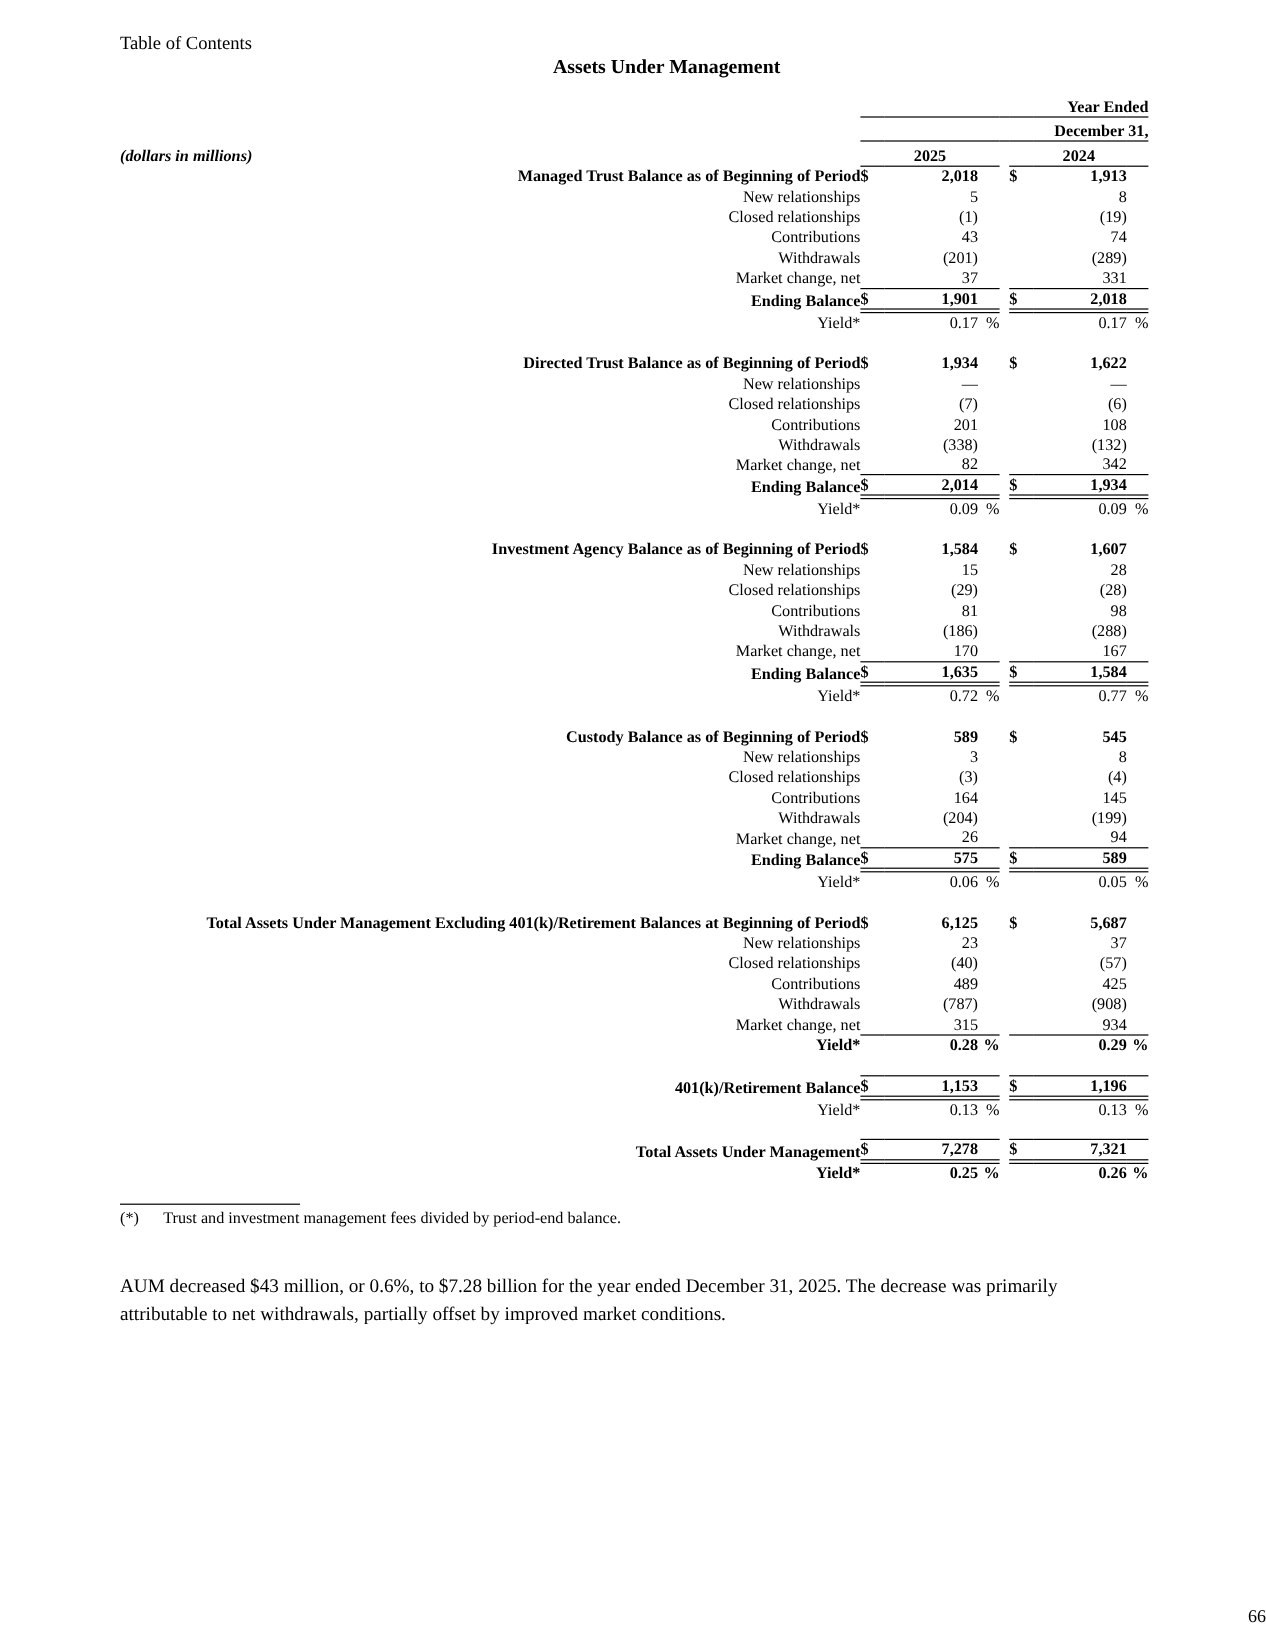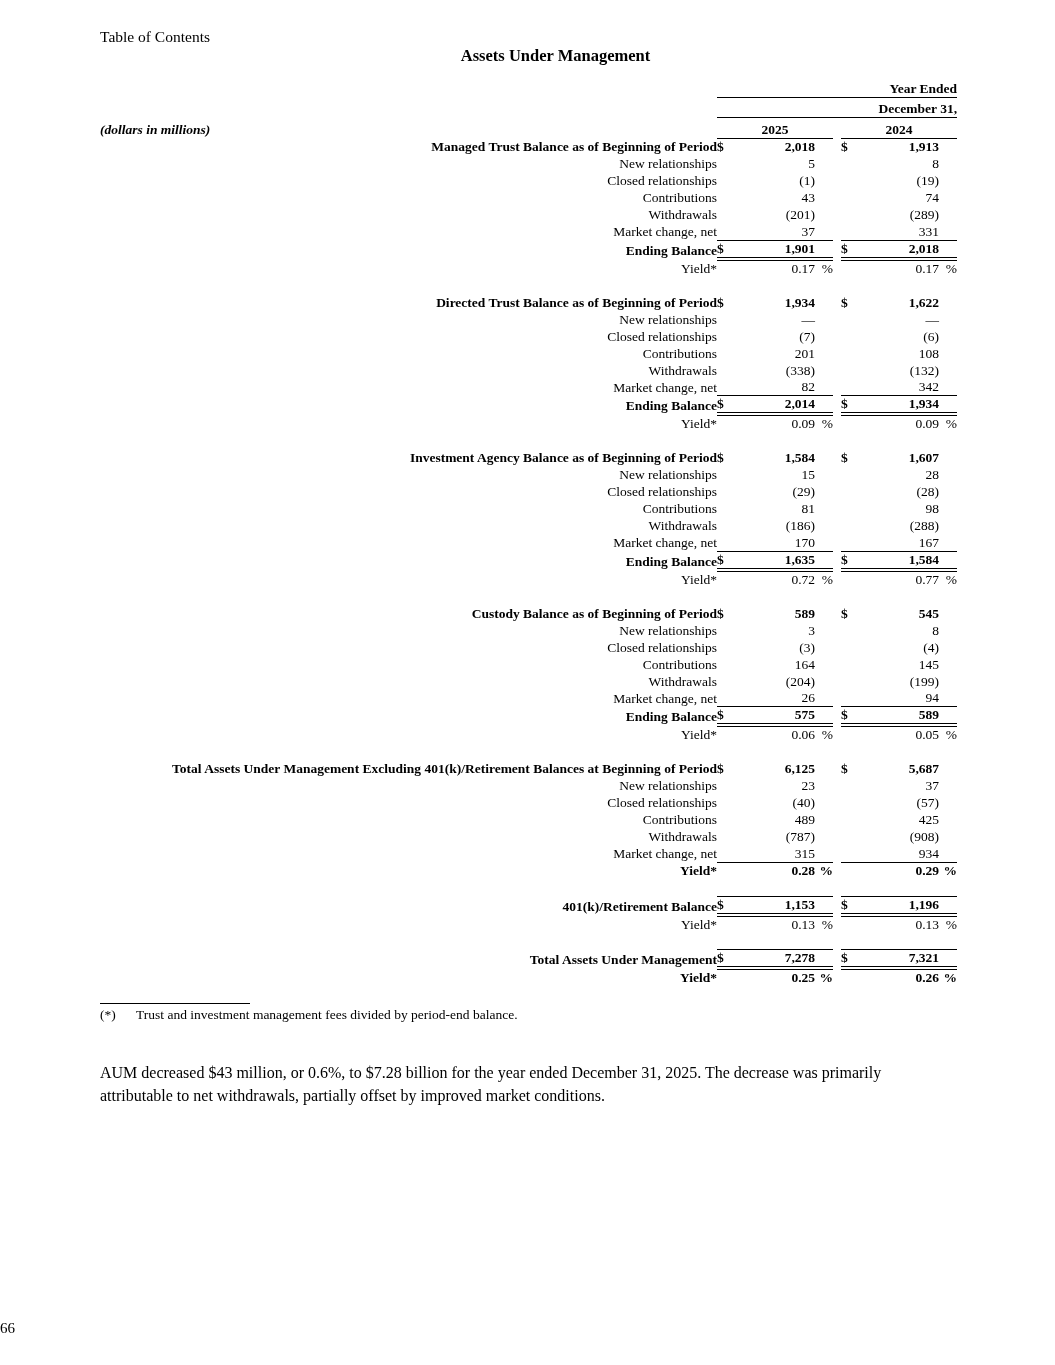--- a/index.html
+++ b/index.html
@@ -78,22 +78,22 @@
   .body-paragraph {
     margin-top: 38px;
     font-size: 16px;
     line-height: 23px;
     width: 857px;
   }
 
   .page-number {
     position: absolute;
     left: 0; right: 0;
-    bottom: 28px;
-    text-align: left;
+    bottom: 8px;
+    text-align: right;
     font-size: 15px;
   }
 </style>
 </head>
 <body>
 
 <div class="page">
 
   <div class="toc">Table of Contents</div>
 

